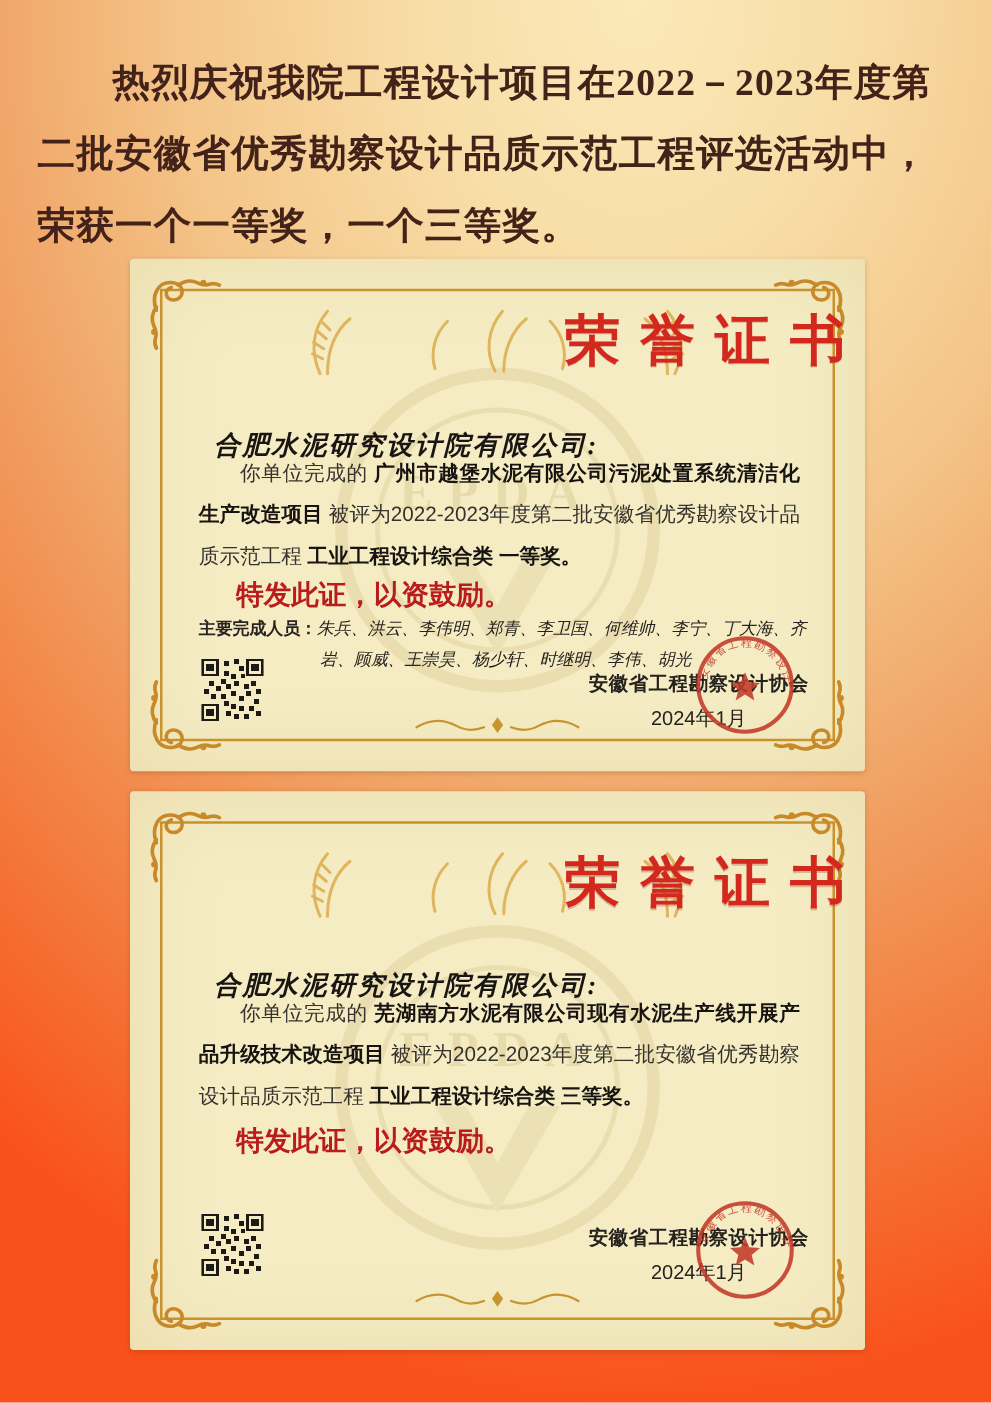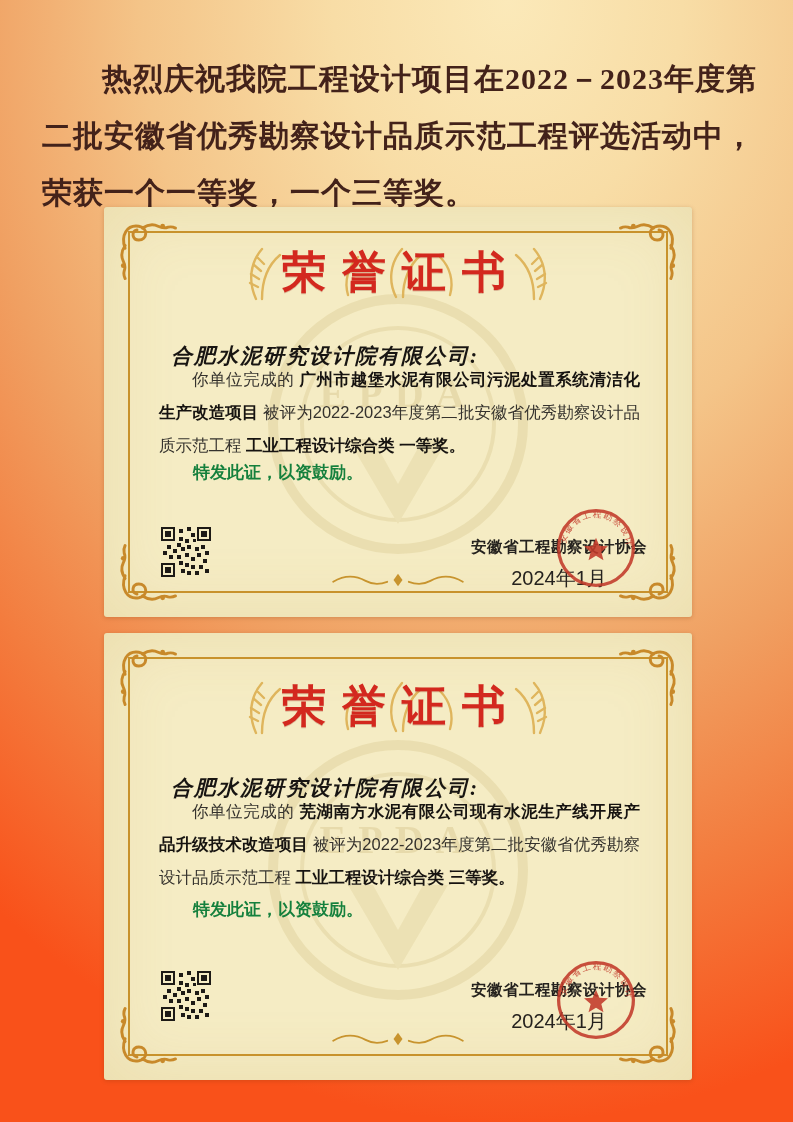--- a/index.html
+++ b/index.html
@@ -3,39 +3,39 @@
 <meta charset="utf-8">
 <style>
   html,body{margin:0;padding:0;}
   body{
     width:793px;height:1122px;position:relative;overflow:hidden;
     font-family:"Liberation Sans",sans-serif;
     background:radial-gradient(110% 100% at 64% 0%,
       #fbe9b9 0%, #f8dda6 20%, #f4c488 42%, #f0a062 62%, #f37c3e 80%, #f9511a 100%);
   }
   .announcement{
-    position:absolute;left:30px;top:38px;width:737px;margin:12px;
+    position:absolute;left:30px;top:38px;width:737px;margin:0;
     font-family:"Liberation Serif",serif;font-weight:bold;
     font-size:30px;line-height:57px;letter-spacing:1px;
     color:#43221a;text-indent:2em;
   }
   .cert{
     position:absolute;left:104px;width:588px;background:#f5ecc4;border-radius:3px;
     box-shadow:0 1px 4px rgba(120,50,10,.25), inset 0 0 70px rgba(190,150,60,.18);
   }
   #cert1{top:207px;height:410px;}
   #cert2{top:633px;height:447px;}
   .frame{position:absolute;inset:24px;border:2px solid #c8922c;}
   .corner{position:absolute;width:66px;height:66px;color:#c8892a;}
   .corner.tl{left:11px;top:11px;}
   .corner.tr{right:11px;top:11px;transform:scaleX(-1);}
   .corner.bl{left:11px;bottom:11px;transform:scaleY(-1);}
   .corner.br{right:11px;bottom:11px;transform:scale(-1,-1);}
   .watermark{position:absolute;left:50%;top:53%;transform:translate(-50%,-50%);opacity:.55;pointer-events:none;}
-  .title-wrap{position:absolute;left:0;right:0;text-align:center;height:64px;}
+  .title-wrap{position:absolute;left:0;right:0;text-align:right;height:64px;}
   #cert1 .title-wrap{top:36px;}
   #cert2 .title-wrap{top:44px;}
   .title-deco{position:absolute;left:50%;top:-6px;transform:translateX(-50%);width:340px;height:70px;}
   .cert-title{
     position:relative;display:inline-block;
     font-family:"Liberation Serif",serif;font-weight:bold;
     font-size:44px;letter-spacing:16px;text-indent:8px;color:#d3281e;
     text-shadow:0 1px 0 rgba(140,20,10,.25);
   }
   .recipient{
@@ -47,42 +47,42 @@
   #cert2 .recipient{top:128px;}
   .body{
     position:absolute;left:55px;right:52px;margin:0;
     font-size:16.5px;line-height:33px;color:#35322d;
     text-indent:2em;text-align:justify;
   }
   #cert1 .body{top:156px;}
   #cert2 .body{top:162px;}
   .b{font-weight:bold;color:#161310;}
   .dedication{
-    position:absolute;left:55px;margin:0;
-    font-size:17px;font-weight:bold;color:#15803d;text-indent:2em;
+    position:absolute;left:41px;margin:0;
+    font-size:22px;font-weight:bold;color:#b91c1c;text-indent:2em;
   }
   #cert1 .dedication{top:254px;}
   #cert2 .dedication{top:265px;}
   .completers{
     position:absolute;left:55px;right:46px;
     font-size:13.5px;line-height:25px;color:#262320;
     padding-left:97px;text-indent:-97px;
   }
   #cert1 .completers{top:283px;}
   #cert2 .completers{top:296px;}
   .completers .label{font-weight:bold;font-family:"Liberation Sans",sans-serif;}
   .completers .names{font-family:"Liberation Serif",serif;font-style:italic;}
   .qr{position:absolute;left:57px;width:50px;height:50px;}
   #cert1 .qr{top:320px;}
   #cert2 .qr{top:338px;}
   .issuer-block{position:absolute;right:26px;width:214px;text-align:center;color:#25221e;}
   #cert1 .issuer-block{top:330px;}
   #cert2 .issuer-block{top:347px;}
   .issuer{font-size:15.5px;font-weight:bold;letter-spacing:.5px;}
-  .date{font-size:20px;margin-top:7px;}
+  .date{font-size:16px;margin-top:7px;}
   .seal{position:absolute;width:86px;height:86px;opacity:.88;}
   #cert1 .seal{right:53px;top:298px;}
   #cert2 .seal{right:53px;top:324px;}
   .bottom-orn{position:absolute;left:50%;transform:translateX(-50%);width:150px;height:18px;color:#c8942e;}
   #cert1 .bottom-orn{bottom:28px;}
   #cert2 .bottom-orn{bottom:32px;}
   .wm-text{
     font-family:"Liberation Serif",serif;font-weight:bold;
     fill:#ddcd97;letter-spacing:12px;font-size:40px;
   }
@@ -199,20 +199,23 @@
     <svg class="title-deco">
         <use href="#sym-wheat"></use>
       </svg>
     <div class="cert-title">荣誉证书</div>
   </div>
 
   <p class="recipient">合肥水泥研究设计院有限公司:</p>
   <p class="body"><span>你单位完成的 </span><span class="b">广州市越堡水泥有限公司污泥处置系统清洁化生产改造项目</span><span> 被评为2022-2023年度第二批安徽省优秀勘察设计品质示范工程 </span><span class="b">工业工程设计综合类 一等奖。</span></p>
   <p class="dedication">特发此证，以资鼓励。</p>
 
+  <div class="completers">
+    <span class="label">主要完成人员：</span><span class="names">朱兵、洪云、李伟明、郑青、李卫国、何维帅、李宁、丁大海、齐岩、顾威、王崇昊、杨少轩、时继明、李伟、胡光</span>
+  </div>
 
   <svg class="qr">
       <use href="#sym-qr"></use>
     </svg>
 
   <div class="issuer-block">
     <div class="issuer">安徽省工程勘察设计协会</div>
     <div class="date">2024年1月</div>
   </div>
 

